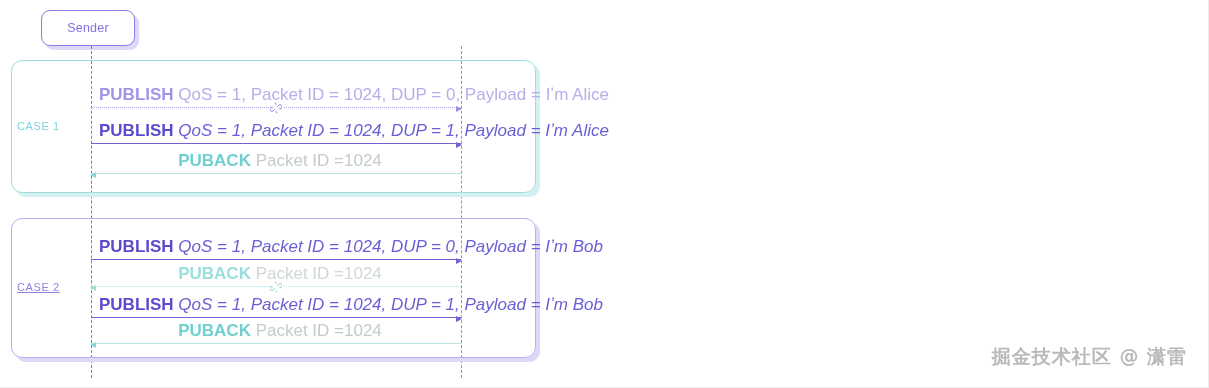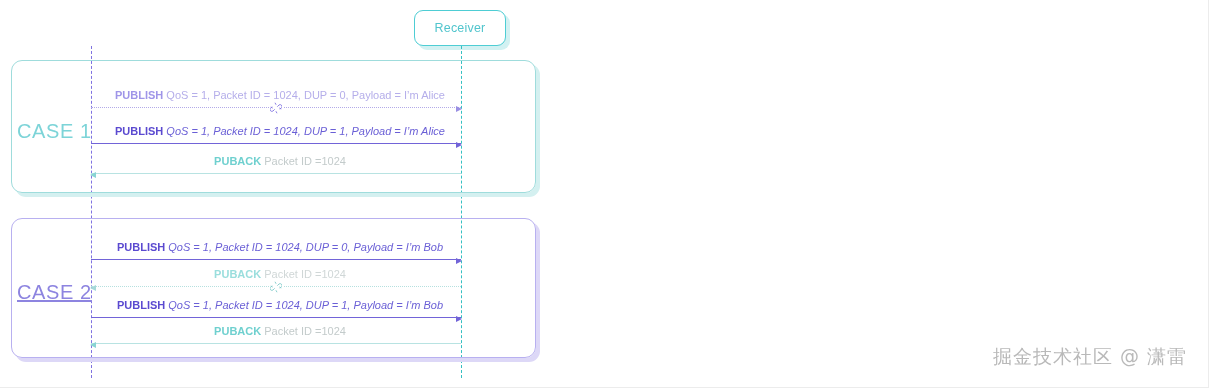--- a/index.html
+++ b/index.html
@@ -61,40 +61,40 @@
     box-shadow:4px 4px 0 0 #d4f0f0;
   }
   .case-2{
     top:218px;height:140px;
     border:1.2px solid #b8b0f0;
     box-shadow:4px 4px 0 0 #ddd8f7;
   }
   .case-label{
     position:absolute;
     left:17px;
-    font-size:20px;
+    font-size:11px;
     letter-spacing:.6px;
     white-space:nowrap;
   }
   .case-label-1{top:120px;color:#7dd4d8;}
   .case-label-2{top:281px;color:#8d84e0;text-decoration:underline;}
 
   
   .msg{
     position:absolute;
     left:91px;
     width:370px;
     height:26px;
   }
   .msg-text{
     position:absolute;
     left:8px;right:0;
     bottom:7px;
     text-align:center;
-    font-size:11px;
+    font-size:17px;
     white-space:nowrap;
     line-height:12px;
   }
   .msg-text .kw{font-weight:bold;}
   .msg-line{
     position:absolute;
     left:0;right:0;
     bottom:0;
     height:0;
     border-top-width:1.4px;
@@ -148,37 +148,38 @@
 
   
   .watermark{
     position:absolute;
     right:22px;bottom:18px;
     font-size:19px;
     color:#b9b9b9;
     letter-spacing:1px;
     white-space:nowrap;
     font-family:"DejaVu Sans","Liberation Sans",sans-serif;
+    font-weight:bold;
   }
   .bottom-rule{
     position:absolute;
     left:0;bottom:0;width:1209px;height:1px;background:#ececec;
   }
   .right-rule{
     position:absolute;
     right:0;top:0;width:1px;height:388px;background:#ececec;
   }
 </style>
 </head>
 <body>
 
 <div id="canvas">
 
-  <div class="actor actor-receiver">
-    <span>Receiver</span>
+  <div class="actor actor-sender">
+    <span>Sender</span>
   </div>
 
   <div class="lifeline lifeline-sender"></div>
   <div class="lifeline lifeline-receiver"></div>
 
   <div class="case case-1"></div>
   <div class="case-label case-label-1">CASE 1</div>
 
   <div class="msg c-publish-faint" style="top:82px;">
     <div class="msg-text">

